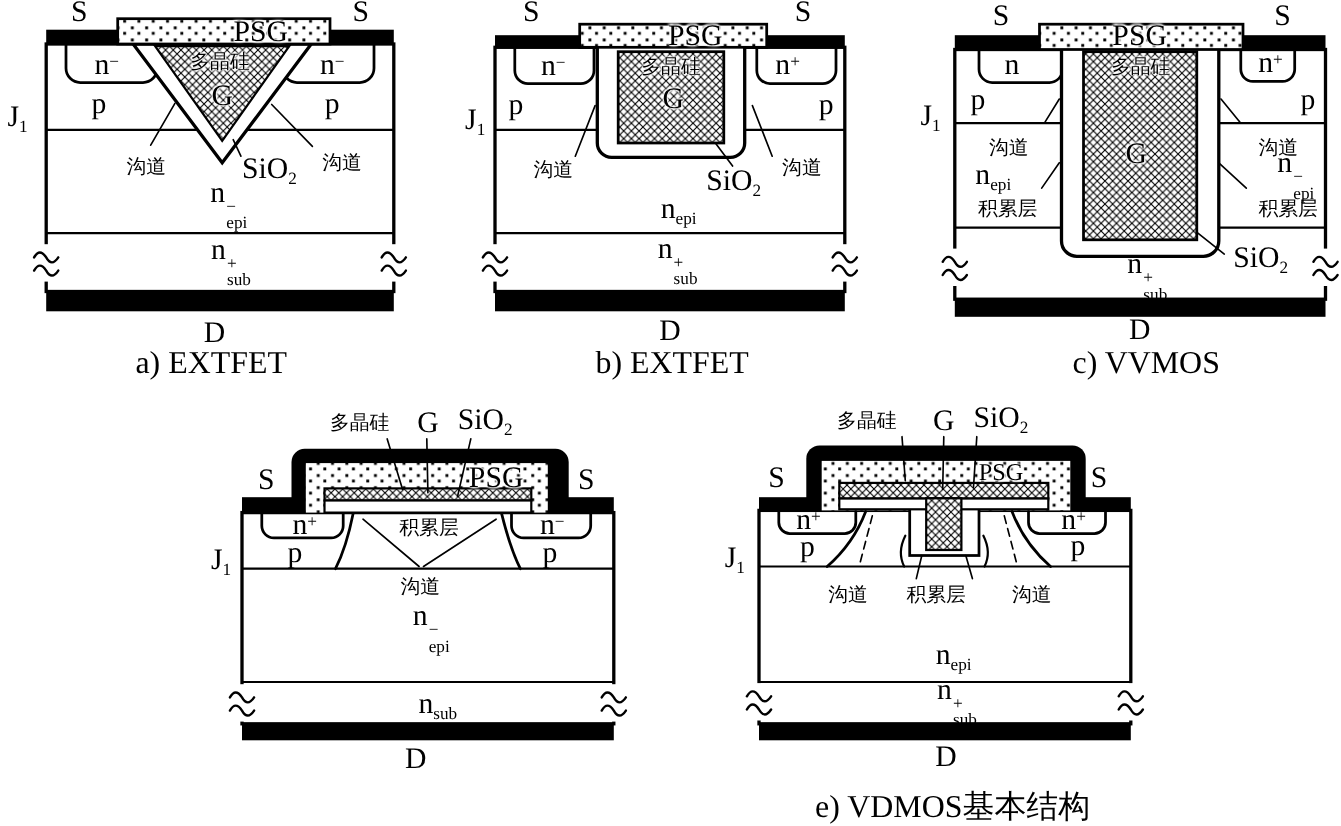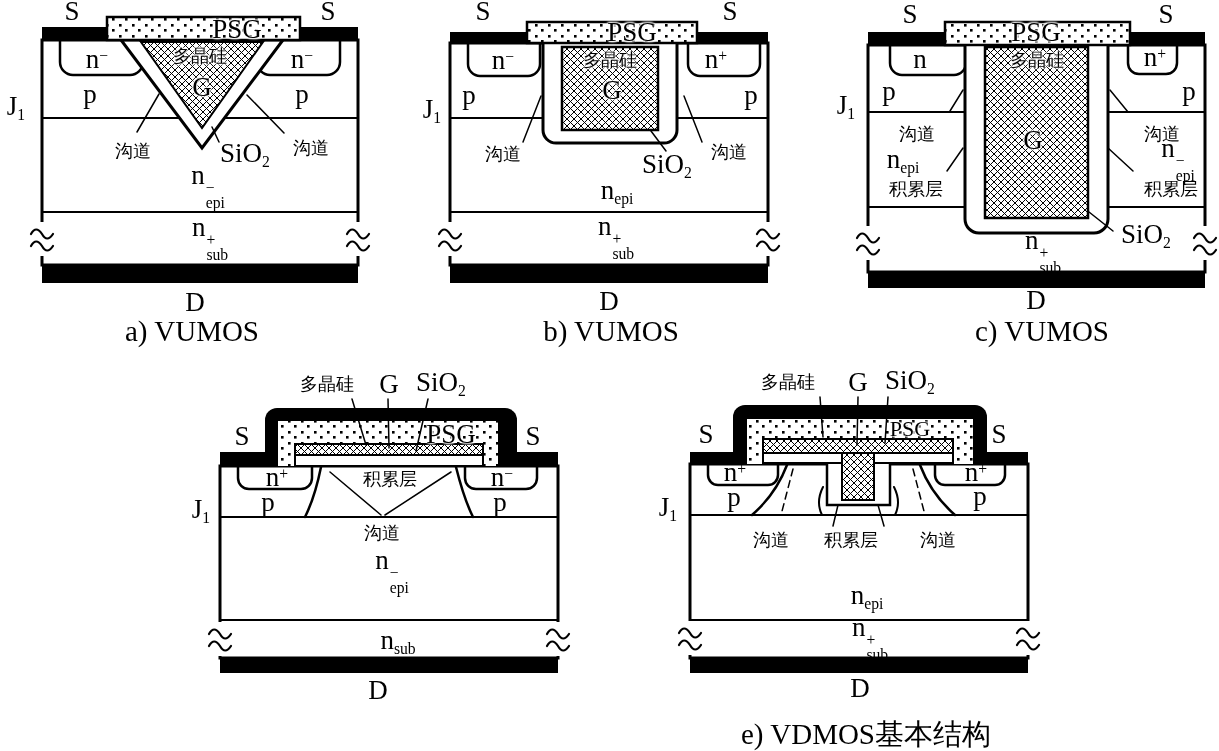--- a/index.html
+++ b/index.html
@@ -202,42 +202,42 @@
 <span class="lbl zh" style="left:311px;top:148px">沟道</span>
 <span class="lbl" style="left:208px;top:187px"><span>n</span><span class="ss">
         <span>−</span>
         <span>epi</span>
       </span></span>
 <span class="lbl" style="left:210px;top:239px"><span>n</span><span class="ss">
         <span>+</span>
         <span>sub</span>
       </span></span>
 <span class="lbl" style="left:195px;top:302px">D</span>
-<span class="lbl cap" style="left:192px;top:331px">a) VUMOS</span>
+<span class="lbl cap" style="left:192px;top:331px">a) EXTFET</span>
 
 <span class="lbl" style="left:483px;top:11px">S</span>
 <span class="lbl" style="left:730px;top:11px">S</span>
 <span class="lbl halo" style="left:632px;top:32px">PSG</span>
 <span class="lbl zh halo" style="left:610px;top:60px">多晶硅</span>
 <span class="lbl halo" style="left:612px;top:90px">G</span>
 <span class="lbl" style="left:503px;top:60px"><span>n</span><sup>−</sup></span>
 <span class="lbl" style="left:716px;top:59px"><span>n</span><sup>+</sup></span>
 <span class="lbl" style="left:469px;top:95px">p</span>
 <span class="lbl" style="left:751px;top:95px">p</span>
 <span class="lbl" style="left:432px;top:111px"><span>J</span><sub>1</sub></span>
 <span class="lbl zh" style="left:503px;top:154px">沟道</span>
 <span class="lbl" style="left:667px;top:166px"><span>SiO</span><sub>2</sub></span>
 <span class="lbl zh" style="left:729px;top:152px">沟道</span>
 <span class="lbl" style="left:617px;top:192px"><span>n</span><sub>epi</sub></span>
 <span class="lbl" style="left:616px;top:238px"><span>n</span><span class="ss">
         <span>+</span>
         <span>sub</span>
       </span></span>
 <span class="lbl" style="left:609px;top:301px">D</span>
-<span class="lbl cap" style="left:611px;top:331px">b) VUMOS</span>
+<span class="lbl cap" style="left:611px;top:331px">b) EXTFET</span>
 
 <span class="lbl" style="left:910px;top:14px">S</span>
 <span class="lbl" style="left:1166px;top:14px">S</span>
 <span class="lbl halo" style="left:1036px;top:32px">PSG</span>
 <span class="lbl zh halo" style="left:1037px;top:60px">多晶硅</span>
 <span class="lbl halo" style="left:1033px;top:140px">G</span>
 <span class="lbl" style="left:920px;top:59px"><span>n</span><sup></sup></span>
 <span class="lbl" style="left:1155px;top:57px"><span>n</span><sup>+</sup></span>
 <span class="lbl" style="left:889px;top:91px">p</span>
 <span class="lbl" style="left:1189px;top:91px">p</span>
@@ -250,21 +250,21 @@
         <span>−</span>
         <span>epi</span>
       </span></span>
 <span class="lbl zh" style="left:1171px;top:189px">积累层</span>
 <span class="lbl" style="left:1146px;top:236px"><span>SiO</span><sub>2</sub></span>
 <span class="lbl" style="left:1043px;top:252px"><span>n</span><span class="ss">
         <span>+</span>
         <span>sub</span>
       </span></span>
 <span class="lbl" style="left:1036px;top:300px">D</span>
-<span class="lbl cap" style="left:1042px;top:331px">c) VUMOS</span>
+<span class="lbl cap" style="left:1042px;top:331px">c) VVMOS</span>
 
 <span class="lbl zh" style="left:327px;top:384px">多晶硅</span>
 <span class="lbl" style="left:389px;top:384px">G</span>
 <span class="lbl" style="left:441px;top:384px"><span>SiO</span><sub>2</sub></span>
 <span class="lbl" style="left:242px;top:436px">S</span>
 <span class="lbl" style="left:533px;top:436px">S</span>
 <span class="lbl halo" style="left:451px;top:434px">PSG</span>
 <span class="lbl" style="left:277px;top:477px"><span>n</span><sup>+</sup></span>
 <span class="lbl" style="left:502px;top:477px"><span>n</span><sup>−</sup></span>
 <span class="lbl" style="left:268px;top:502px">p</span>

